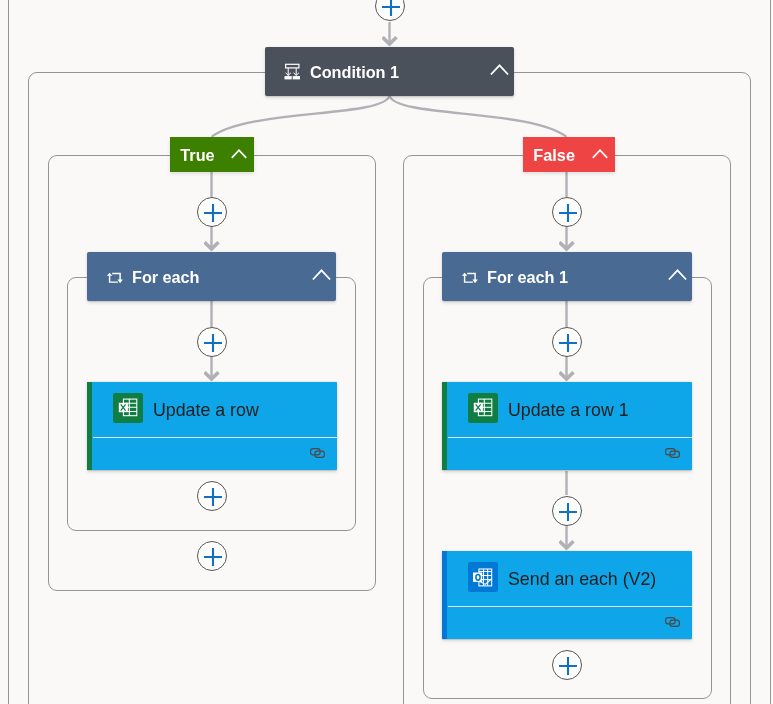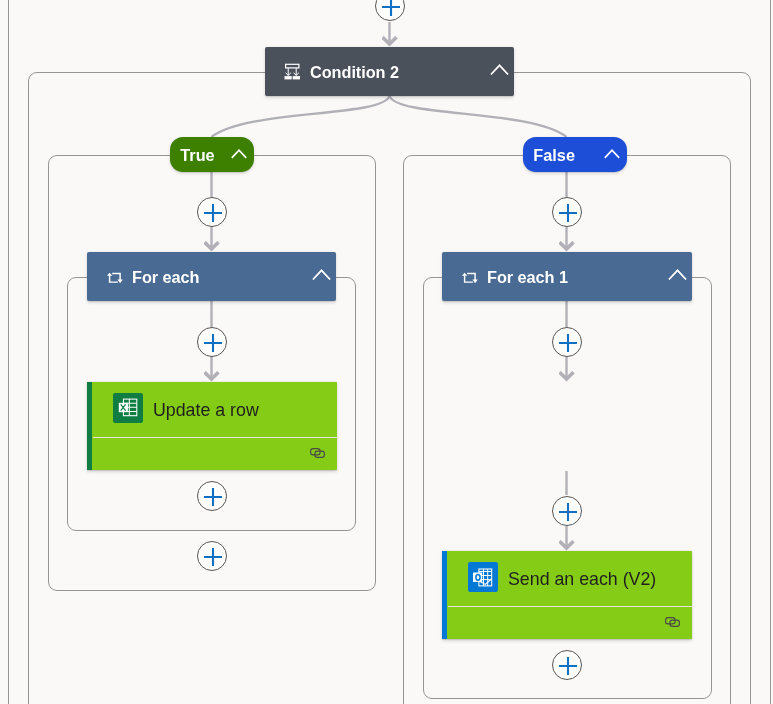--- a/index.html
+++ b/index.html
@@ -20,31 +20,31 @@
        box-shadow:0 1.6px 3.6px rgba(0,0,0,.13),0 0.3px 0.9px rgba(0,0,0,.10);}
   .hdr .ico{position:absolute;left:18.3px;top:50%;transform:translateY(-50%);
             width:20px;height:20px;}
   .hdr .ttl{position:absolute;left:45px;top:50%;transform:translateY(-50%);
             font-size:16.3px;font-weight:700;color:#ffffff;letter-spacing:-0.05px;
             white-space:nowrap;}
   .hdr .chev{position:absolute;right:5.5px;top:50%;margin-top:-7.5px;
              width:19px;height:12px;}
 
   
-  .card{position:absolute;background:#84cc16;box-sizing:border-box;border-radius:1px;
+  .card{position:absolute;background:#0ea5e9;box-sizing:border-box;border-radius:1px;
         box-shadow:0 1.6px 3.6px rgba(0,0,0,.132),0 0.3px 0.9px rgba(0,0,0,.108),0 0 1px rgba(0,0,0,.18);padding-left:8px;}
   .card .bar{position:absolute;left:0;top:0;bottom:0;width:5px;}
   .card .ico{position:absolute;left:26px;top:11px;width:30px;height:30px;}
   .card .ttl{position:absolute;left:66px;top:28px;transform:translateY(-50%);
              font-size:17.8px;color:#201f1e;white-space:nowrap;}
   .card .sep{position:absolute;left:5.8px;right:0;top:54.6px;height:1px;background:#e6e4e2;}
   .card .link{position:absolute;right:12.5px;top:65.5px;width:15px;height:10px;}
 
   
-  .lbl{position:absolute;box-sizing:border-box;border-radius:13px;
+  .lbl{position:absolute;box-sizing:border-box;border-radius:0;
        box-shadow:0 1.6px 3.6px rgba(0,0,0,.13),0 0.3px 0.9px rgba(0,0,0,.10);}
   .lbl .t{position:absolute;left:10.3px;top:50%;margin-top:-9px;
           font-size:16.3px;font-weight:700;color:#fff;white-space:nowrap;}
   .lbl .chev{position:absolute;right:7.5px;top:50%;margin-top:-5.5px;
              width:16px;height:10px;}
 
   
   .plus{position:absolute;width:30px;height:30px;border-radius:50%;background:#fdfdfc;
         border:1px solid #585654;box-sizing:border-box;}
   .plus svg{position:absolute;left:5px;top:5px;}
@@ -94,38 +94,38 @@
     <span class="ico">
       <svg width="20" height="20" viewBox="0 0 20 20">
         <rect x="2.6" y="2.3" width="13.3" height="3.6" fill="none" stroke="#fff" stroke-width="1.2"></rect>
         <path d="M5.2 5.9 L5.2 13.6 M13.2 5.9 L13.2 13.6" stroke="#fff" stroke-width="1.0" fill="none"></path>
         <path d="M2.5 10.8 L5.2 13.3 L7.9 10.8" fill="none" stroke="#fff" stroke-width="1.0" stroke-linecap="butt" stroke-linejoin="miter"></path>
         <path d="M10.5 10.8 L13.2 13.3 L15.9 10.8" fill="none" stroke="#fff" stroke-width="1.0" stroke-linecap="butt" stroke-linejoin="miter"></path>
         <rect x="1.5" y="14.1" width="7.2" height="3.3" fill="#fff"></rect>
         <rect x="9.7" y="14.1" width="7.3" height="3.3" fill="#fff"></rect>
       </svg>
     </span>
-    <span class="ttl">Condition 2</span>
+    <span class="ttl">Condition 1</span>
     <span class="chev">
       <svg width="19" height="12" viewBox="0 0 19 12">
         <path d="M0.9 10.5 L9.5 1.4 L18.1 10.5" fill="none" stroke="#fff" stroke-width="1.8" stroke-linecap="butt" stroke-linejoin="miter"></path>
       </svg>
     </span>
   </div>
 
   <div class="lbl" style="left:170px;top:137px;width:84px;height:35px;background:#3d8000;">
     <span class="t">True</span>
     <span class="chev">
       <svg width="16" height="10" viewBox="0 0 16 10">
         <path d="M0.8 8.8 L8 1.2 L15.2 8.8" fill="none" stroke="#fff" stroke-width="1.7" stroke-linecap="butt" stroke-linejoin="miter"></path>
       </svg>
     </span>
   </div>
 
-  <div class="lbl" style="left:523px;top:137px;width:104px;height:35px;background:#1d4ed8;">
+  <div class="lbl" style="left:523px;top:137px;width:92px;height:35px;background:#ef4444;">
     <span class="t">False</span>
     <span class="chev">
       <svg width="16" height="10" viewBox="0 0 16 10">
         <path d="M0.8 8.8 L8 1.2 L15.2 8.8" fill="none" stroke="#fff" stroke-width="1.7" stroke-linecap="butt" stroke-linejoin="miter"></path>
       </svg>
     </span>
   </div>
 
   <div class="hdr" style="left:87px;top:252px;width:249px;height:49px;background:#496a92;">
     <span class="ico">
@@ -175,20 +175,40 @@
     <span class="ttl">Update a row</span>
     <span class="sep"></span>
     <span class="link">
       <svg width="15" height="10" viewBox="0 0 15 10">
         <rect x="0.6" y="0.6" width="9.5" height="6.3" rx="2.4" fill="none" stroke="#4b4947" stroke-width="1.15"></rect>
         <rect x="4.9" y="3.1" width="9.5" height="6.3" rx="2.4" fill="none" stroke="#4b4947" stroke-width="1.15"></rect>
       </svg>
     </span>
   </div>
 
+  <div class="card" style="left:442px;top:382px;width:250px;height:88px;">
+    <span class="bar" style="background:#107e43;"></span>
+    <span class="ico">
+      <svg width="30" height="30" viewBox="0 0 30 30">
+        <rect width="30" height="30" rx="2.2" fill="#107e43"></rect>
+        <rect x="10.4" y="6.1" width="13.4" height="16.6" fill="none" stroke="#fff" stroke-width="1.05"></rect>
+        <path d="M10.4 10.2 H23.8 M10.4 14.3 H23.8 M10.4 18.5 H23.8 M16.3 6.1 V22.7" stroke="#fff" stroke-width="1.05" fill="none"></path>
+        <rect x="5.8" y="9.8" width="9.1" height="9.4" fill="#fff"></rect>
+        <path d="M7.7 11.4 L12.6 17.6 M12.6 11.4 L7.7 17.6" stroke="#107e43" stroke-width="1.25" stroke-linecap="butt" shape-rendering="geometricPrecision"></path>
+      </svg>
+    </span>
+    <span class="ttl">Update a row 1</span>
+    <span class="sep"></span>
+    <span class="link">
+      <svg width="15" height="10" viewBox="0 0 15 10">
+        <rect x="0.6" y="0.6" width="9.5" height="6.3" rx="2.4" fill="none" stroke="#4b4947" stroke-width="1.15"></rect>
+        <rect x="4.9" y="3.1" width="9.5" height="6.3" rx="2.4" fill="none" stroke="#4b4947" stroke-width="1.15"></rect>
+      </svg>
+    </span>
+  </div>
 
   <div class="card" style="left:442px;top:551px;width:250px;height:88px;">
     <span class="bar" style="background:#0078d4;"></span>
     <span class="ico">
       <svg width="30" height="30" viewBox="0 0 30 30">
         <rect width="30" height="30" rx="2.2" fill="#0078d4"></rect>
         <rect x="10.9" y="7.0" width="12.8" height="16.9" fill="none" stroke="#fff" stroke-width="1.05"></rect>
         <path d="M10.9 9.5 H23.7 M10.9 13.5 H23.7 M10.9 17.6 H23.7
                  M15.5 7.0 V23.9 M19.7 7.0 V23.9" stroke="#fff" stroke-width="1.0" fill="none"></path>
         <path d="M10.9 19.0 L17.3 22.4 L23.7 16.8" fill="none" stroke="#fff" stroke-width="1.15"></path>

